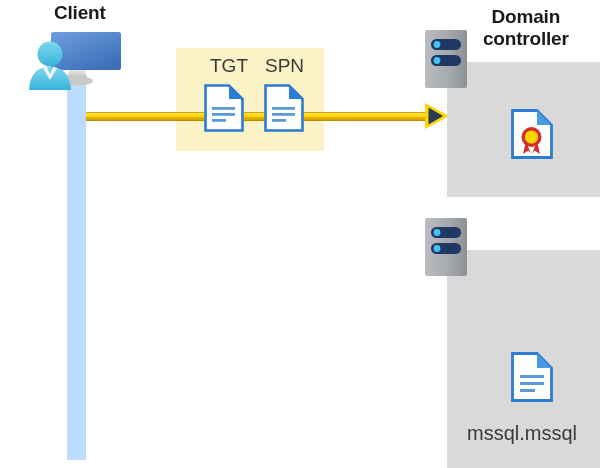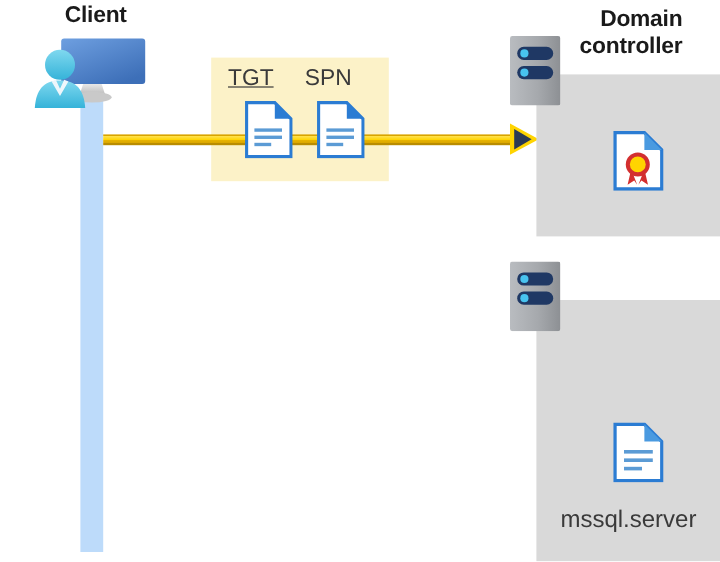--- a/index.html
+++ b/index.html
@@ -123,45 +123,45 @@
   <div class="msg-box" style="left:152px; top:48px; width:148px; height:103px;"></div>
 
   <div class="arrow-line" style="left:62px; top:112px; width:345px;"></div>
   <div class="arrow-head" style="left:400px; top:102px;">
     <svg width="26" height="28" viewBox="0 0 26 28" xmlns="http://www.w3.org/2000/svg">
       <path d="M1 1 L25 14 L1 27 Z" fill="#ffd400"></path>
       <path d="M4.5 5.5 L19 14 L4.5 22.5 Z" fill="#2b3a55"></path>
     </svg>
   </div>
 
-  <div class="doc-tag" style="left:166px; top:56px;text-decoration:underline;">TGT</div>
+  <div class="doc-tag" style="left:186px; top:56px;">TGT</div>
   <div class="icon-wrap" style="left:180px; top:84px;">
     <svg width="40" height="48" viewBox="0 0 40 48" xmlns="http://www.w3.org/2000/svg">
       <path d="M1.5 1.5 L25 1.5 L38.5 15 L38.5 46.5 L1.5 46.5 Z" fill="#ffffff" stroke="#2b7cd3" stroke-width="2.6"></path>
       <path d="M25 1.5 L38.5 15 L25 15 Z" fill="#2b7cd3"></path>
       <rect x="8" y="23" width="23" height="2.8" fill="#5b9bd5"></rect>
       <rect x="8" y="29" width="23" height="2.8" fill="#5b9bd5"></rect>
       <rect x="8" y="35" width="14" height="2.8" fill="#5b9bd5"></rect>
     </svg>
   </div>
 
-  <div class="doc-tag" style="left:230px; top:56px;">SPN</div>
+  <div class="doc-tag" style="left:241px; top:56px;">SPN</div>
   <div class="icon-wrap" style="left:240px; top:84px;">
     <svg width="40" height="48" viewBox="0 0 40 48" xmlns="http://www.w3.org/2000/svg">
       <path d="M1.5 1.5 L25 1.5 L38.5 15 L38.5 46.5 L1.5 46.5 Z" fill="#ffffff" stroke="#2b7cd3" stroke-width="2.6"></path>
       <path d="M25 1.5 L38.5 15 L25 15 Z" fill="#2b7cd3"></path>
       <rect x="8" y="23" width="23" height="2.8" fill="#5b9bd5"></rect>
       <rect x="8" y="29" width="23" height="2.8" fill="#5b9bd5"></rect>
       <rect x="8" y="35" width="14" height="2.8" fill="#5b9bd5"></rect>
     </svg>
   </div>
 
   <div class="server-panel" style="left:423px; top:62px; width:169px; height:135px;"></div>
 
-  <div class="title-bold" style="left:459px; top:6px; text-align:right;">Domain
+  <div class="title-bold" style="left:459px; top:6px; text-align:center;">Domain
 controller</div>
 
   <div class="server-icon" style="left:401px; top:30px;">
     <svg width="42" height="58" viewBox="0 0 42 58" xmlns="http://www.w3.org/2000/svg">
       <defs>
         <linearGradient id="srvGrad1" x1="0" y1="0" x2="1" y2="0">
           <stop offset="0%" stop-color="#b9bcc0"></stop>
           <stop offset="55%" stop-color="#a6a9ad"></stop>
           <stop offset="100%" stop-color="#8d9094"></stop>
         </linearGradient>
@@ -209,15 +209,15 @@
   <div class="icon-wrap" style="left:487px; top:352px;">
     <svg width="42" height="50" viewBox="0 0 42 50" xmlns="http://www.w3.org/2000/svg">
       <path d="M1.5 1.5 L26 1.5 L40.5 16 L40.5 48.5 L1.5 48.5 Z" fill="#ffffff" stroke="#2b7cd3" stroke-width="2.8"></path>
       <path d="M26 1.5 L40.5 16 L26 16 Z" fill="#4a9ae0"></path>
       <rect x="9" y="23" width="24" height="3" fill="#5b9bd5"></rect>
       <rect x="9" y="30" width="24" height="3" fill="#5b9bd5"></rect>
       <rect x="9" y="37" width="15" height="3" fill="#5b9bd5"></rect>
     </svg>
   </div>
 
-  <div class="label-plain" style="left:443px; top:422px;">mssql.server</div>
+  <div class="label-plain" style="left:443px; top:422px;">mssql.mssql</div>
 
 </div>
 
 </body></html>

